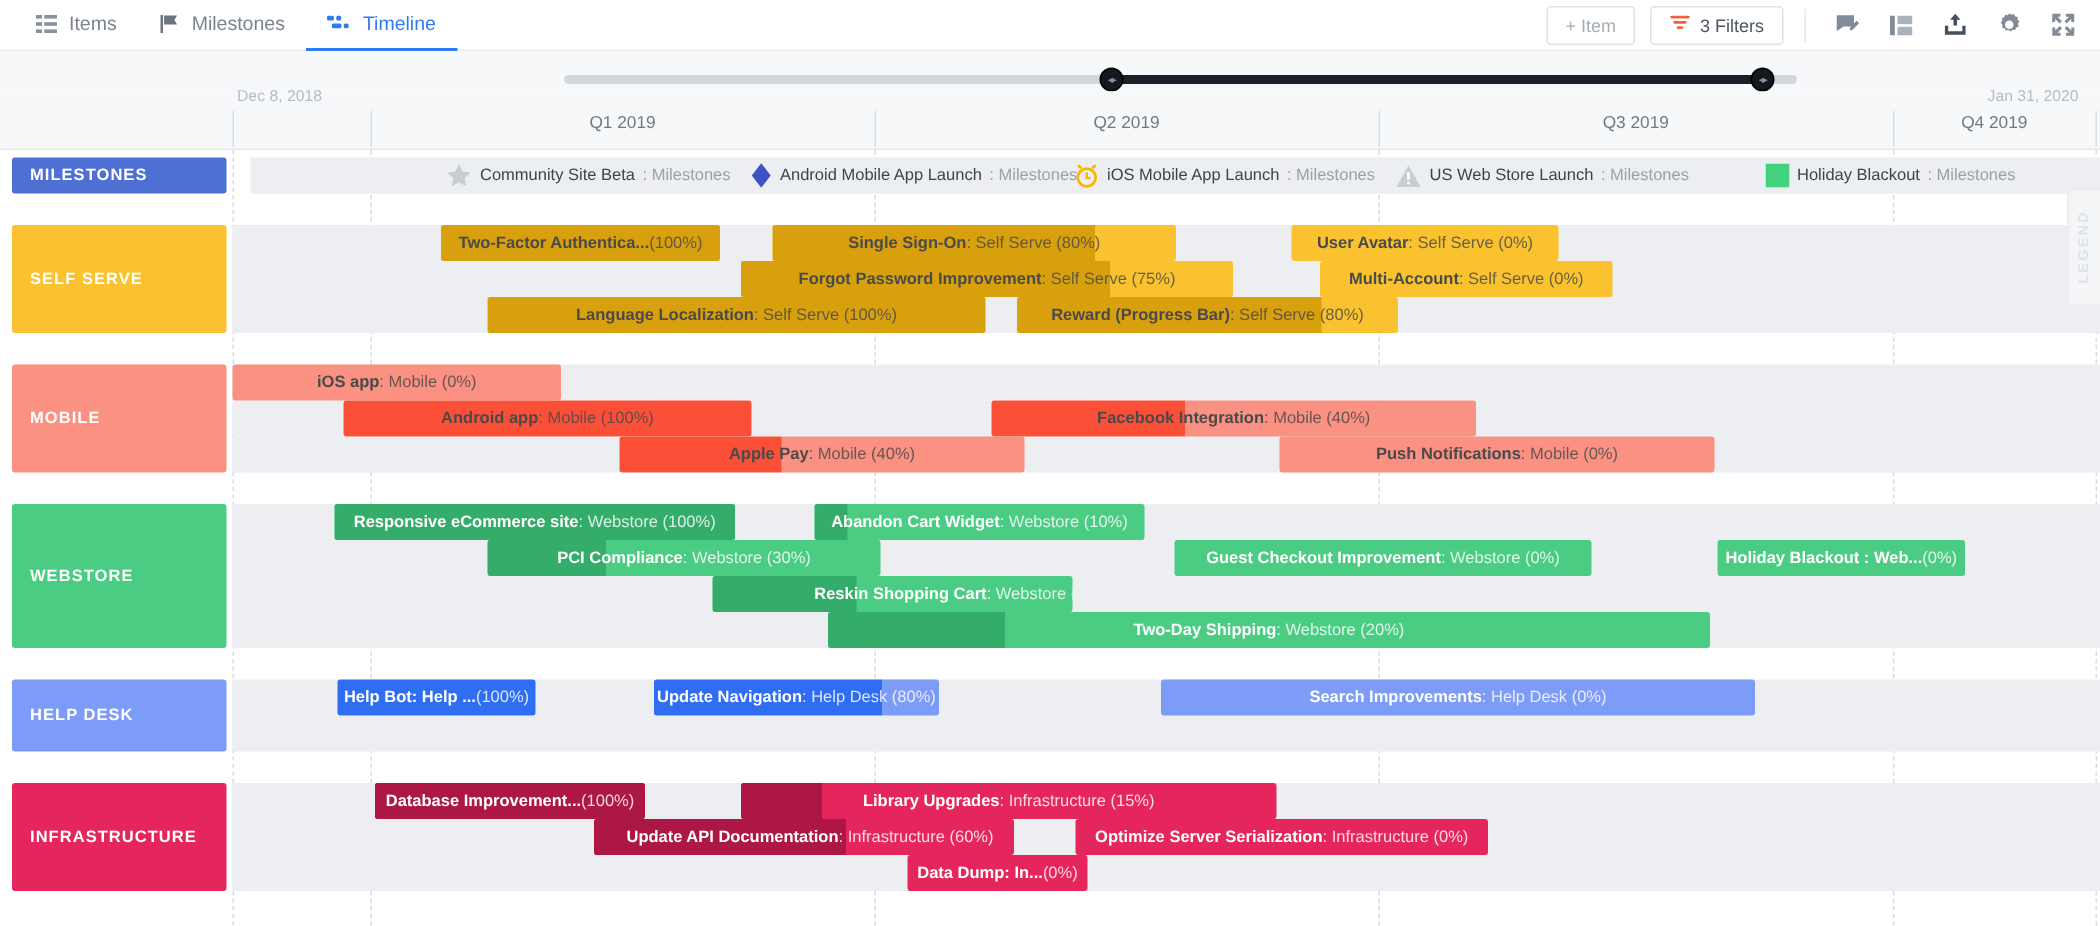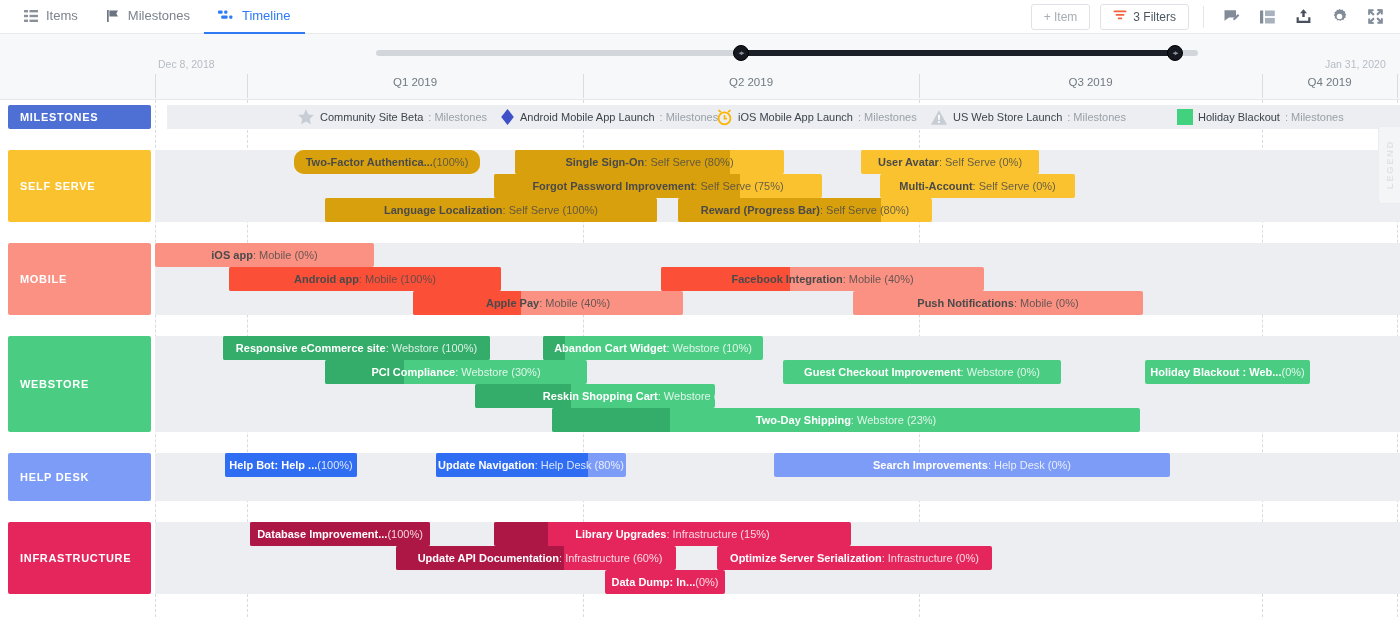--- a/index.html
+++ b/index.html
@@ -338,21 +338,21 @@
         </span>
         <span class="nm">Holiday Blackout</span>
         <span class="sub">: Milestones</span>
       </div>
     </div>
     <div class="glabel" style="top: 50px; height: 72px; background: rgb(249, 194, 46);">SELF SERVE</div>
     <div class="lanezone" style="top: 50px; height: 72px;">
       <div class="lanestripe" style="top: 0px;"></div>
       <div class="lanestripe" style="top: 24px;"></div>
       <div class="lanestripe" style="top: 48px;"></div>
-      <div class="bar" style="left: 139px; top: 0px; width: 186px; background: rgb(249, 194, 46); border-radius: 10px;">
+      <div class="bar" style="left: 139px; top: 0px; width: 186px; background: rgb(249, 194, 46);">
         <div class="barfill" style="width: 100%; background: rgb(216, 160, 12);"></div>
         <div class="barlabel" style="color: rgb(74, 74, 74);">
           <span class="nm">Two-Factor Authentica...</span>
           <span class="sub"> (100%)</span>
         </div>
       </div>
       <div class="bar" style="left: 360px; top: 0px; width: 269px; background: rgb(249, 194, 46);">
         <div class="barfill" style="width: 80%; background: rgb(216, 160, 12);"></div>
         <div class="barlabel" style="color: rgb(74, 74, 74);">
           <span class="nm">Single Sign-On</span>
@@ -481,21 +481,21 @@
         <div class="barfill" style="width: 40%; background: rgb(53, 173, 106);"></div>
         <div class="barlabel" style="color: rgb(255, 255, 255); margin-left: 48px;">
           <span class="nm">Reskin Shopping Cart</span>
           <span class="sub">: Webstore (40%)</span>
         </div>
       </div>
       <div class="bar" style="left: 397px; top: 72px; width: 588px; background: rgb(74, 205, 131);">
         <div class="barfill" style="width: 20%; background: rgb(53, 173, 106);"></div>
         <div class="barlabel" style="color: rgb(255, 255, 255);">
           <span class="nm">Two-Day Shipping</span>
-          <span class="sub">: Webstore (23%)</span>
+          <span class="sub">: Webstore (20%)</span>
         </div>
       </div>
     </div>
     <div class="glabel" style="top: 353px; height: 48px; background: rgb(124, 156, 247);">HELP DESK</div>
     <div class="lanezone" style="top: 353px; height: 48px;">
       <div class="lanestripe" style="top: 0px;"></div>
       <div class="lanestripe" style="top: 24px;"></div>
       <div class="bar" style="left: 70px; top: 0px; width: 132px; background: rgb(124, 156, 247);">
         <div class="barfill" style="width: 100%; background: rgb(47, 109, 243);"></div>
         <div class="barlabel" style="color: rgb(255, 255, 255);">

